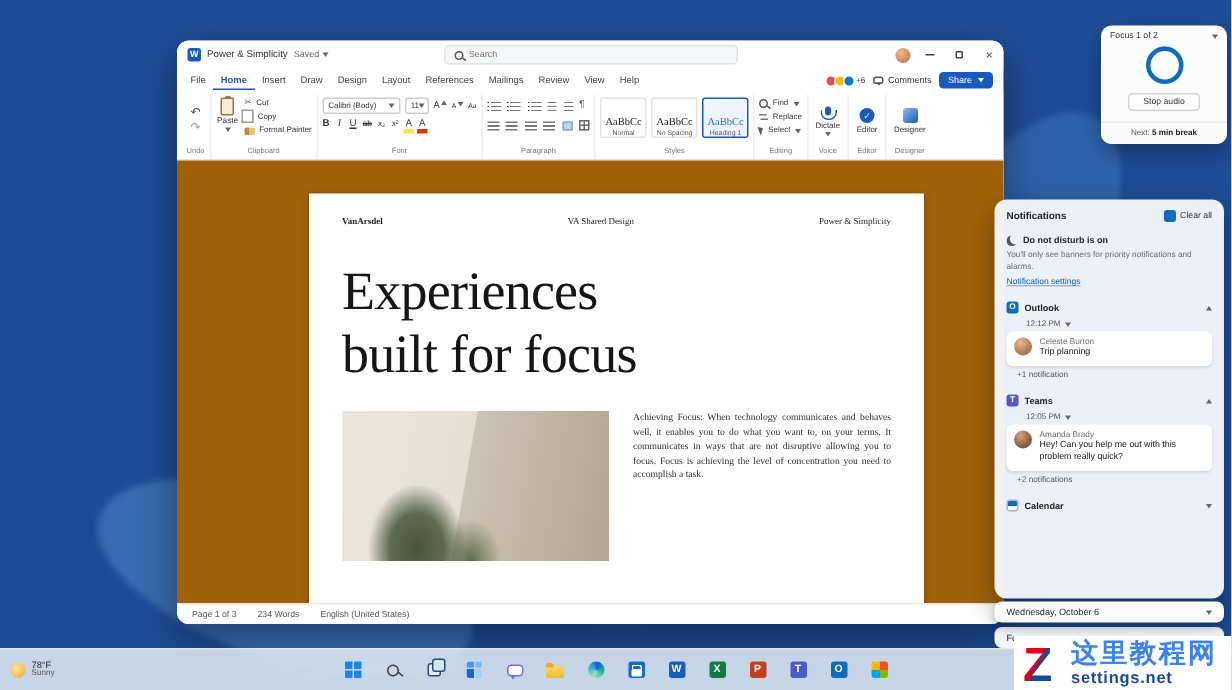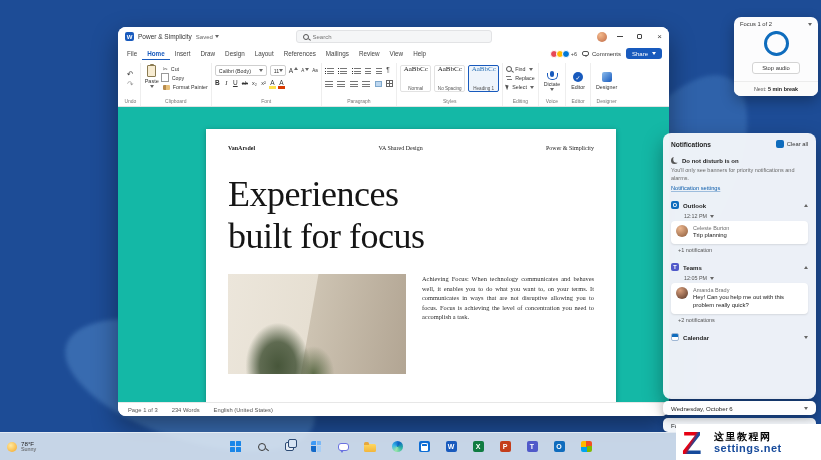--- a/index.html
+++ b/index.html
@@ -93,40 +93,40 @@
   .ml.n{width:6px}
   .ml.bul{position:relative;padding-left:2px;width:9px;background-clip:content-box}
   .ml.bul::before{content:"";position:absolute;left:0;top:0;width:1px;height:6px;background:repeating-linear-gradient(to bottom,#333 0 1px,transparent 1px 2.6px)}
   .pilcrow{font-size:6.5px;color:#555;line-height:1}
   .ic-shade{width:7px;height:6px;background:#bdd7f0;border:1px solid #7fa8cc}
   .ic-borders{width:7px;height:7px;border:1px solid #666;background:
     linear-gradient(#666,#666) center/7px 1px no-repeat,
     linear-gradient(#666,#666) center/1px 7px no-repeat}
 
   .styles-row{display:flex;gap:3px}
-  .scard{width:31px;height:27px;border:1px solid #e2e2e2;border-radius:2px;display:flex;flex-direction:column;align-items:center;justify-content:space-between;gap:1px;background:#fff}
+  .scard{width:31px;height:27px;border:1px solid #e2e2e2;border-radius:2px;display:flex;flex-direction:column;align-items:center;justify-content:flex-end;gap:1px;background:#fff}
   .scard.sel{border-color:#185abd;background:#eef4fb}
   .ssample{font-size:7px;font-family:"Liberation Serif",serif;color:#222;line-height:1}
   .scard.h1 .ssample{color:#2e74b5}
   .sname{font-size:4.6px;color:#555;white-space:nowrap}
 
   .edit-col{display:flex;flex-direction:column;gap:3px;font-size:5.3px;color:#333;padding-top:2px}
   .erow{display:flex;align-items:center;gap:3px;white-space:nowrap}
   .ic-replace{width:6px;height:6px;background:
     linear-gradient(#777,#777) 0 1px/5px 1px no-repeat,
     linear-gradient(#777,#777) 1px 4px/5px 1px no-repeat}
   .ic-cursor{width:0;height:0;border-left:3px solid #555;border-top:2px solid transparent;border-bottom:4px solid transparent;transform:rotate(-20deg)}
 
   .bigbtn{display:flex;flex-direction:column;align-items:center;gap:1.5px;font-size:5.3px;color:#333;padding:1px 2px 0;white-space:nowrap}
   .mic{width:4px;height:6px;background:#185abd;border-radius:2px;position:relative;margin-bottom:2px}
   .mic::after{content:"";position:absolute;left:-2.5px;top:2px;width:9px;height:6px;border:1px solid #185abd;border-top:0;border-radius:0 0 5px 5px}
   .editor-ic{width:10px;height:10px;border-radius:50%;background:#185abd;color:#fff;font-size:6px;display:flex;align-items:center;justify-content:center}
   .designer-ic{width:10px;height:10px;border-radius:2px;background:linear-gradient(135deg,#8cbcec 0%,#185abd 100%)}
 
-  .docarea{flex:1;background:#14b8a6;position:relative;overflow:hidden}
+  .docarea{flex:1;background:#a16207;position:relative;overflow:hidden}
   .page{position:absolute;left:88px;top:22px;width:410px;bottom:-30px;background:#fff;box-shadow:0 1px 5px rgba(0,0,0,.28);padding:16px 22px 0}
   .dochead{display:flex;justify-content:space-between;font-size:6px;font-family:"Liberation Serif",serif;color:#222}
   .dochead .b{font-weight:bold}
   .doc-heading{margin-top:22px;font-family:"Liberation Serif",serif;font-size:36px;line-height:1.18;color:#151515;max-width:240px;font-weight:400;letter-spacing:-.5px}
   .doccontent{display:flex;gap:16px;margin-top:16px}
   .docimg{width:178px;height:100px;flex-shrink:0;background:
     radial-gradient(ellipse 45px 60px at 28% 92%, #47563a 0%, rgba(71,86,58,.85) 40%, rgba(71,86,58,0) 72%),
     radial-gradient(ellipse 30px 40px at 48% 100%, #5c6b47 0%, rgba(92,107,71,0) 70%),
     linear-gradient(100deg,#ece6db 0%,#e6dfd2 46%,#cdc3b2 46.5%,#b2a593 100%)}
   .docbody{flex:1;font-family:"Liberation Serif",serif;font-size:6.4px;line-height:1.5;color:#2d2d2d;text-align:justify}
@@ -198,21 +198,21 @@
   .tb-store{width:11px;height:11px;background:#0c6cd4;border-radius:2px;position:relative;display:flex;align-items:flex-end;justify-content:center}
   .tb-store::before{content:"";position:absolute;top:1.5px;width:5px;height:3px;border:1px solid #fff;border-bottom:0;border-radius:2px 2px 0 0}
   .tb-store::after{content:"";width:7px;height:5px;background:#fff;margin-bottom:1.5px;border-radius:1px}
   .tile{width:11px;height:11px;border-radius:2px;color:#fff;font-size:7px;font-weight:bold;display:flex;align-items:center;justify-content:center}
   .t-word{background:#185abd}.t-excel{background:#107c41}.t-ppt{background:#c43e1c}.t-teams{background:#5059c9}.t-outlook{background:#0f6cbd}
   .tb-photos{width:11px;height:11px;border-radius:2px;background:conic-gradient(#f25022 0 90deg,#7fba00 0 180deg,#00a4ef 0 270deg,#ffb900 0)}
 
   
   .watermark{position:absolute;left:676px;top:424px;width:145px;height:36px;background:#fff;z-index:50;display:flex;align-items:center;gap:3px;padding:1px 5px}
   .wm-text{display:flex;flex-direction:column;gap:1px}
-  .wm-cn{color:#000000;font-weight:bold;font-size:10px;line-height:1.1;letter-spacing:1.5px;white-space:nowrap}
+  .wm-cn{color:#3b82f6;font-weight:bold;font-size:18px;line-height:1.1;letter-spacing:1.5px;white-space:nowrap}
   .wm-en{color:#164a9b;font-size:11px;font-weight:bold;line-height:1;letter-spacing:.5px}
 </style>
 </head>
 <body>
 
 <div class="desktop">
   <div class="petal p1"></div>
   <div class="petal p2"></div>
   <div class="petal p3"></div>
 </div>

